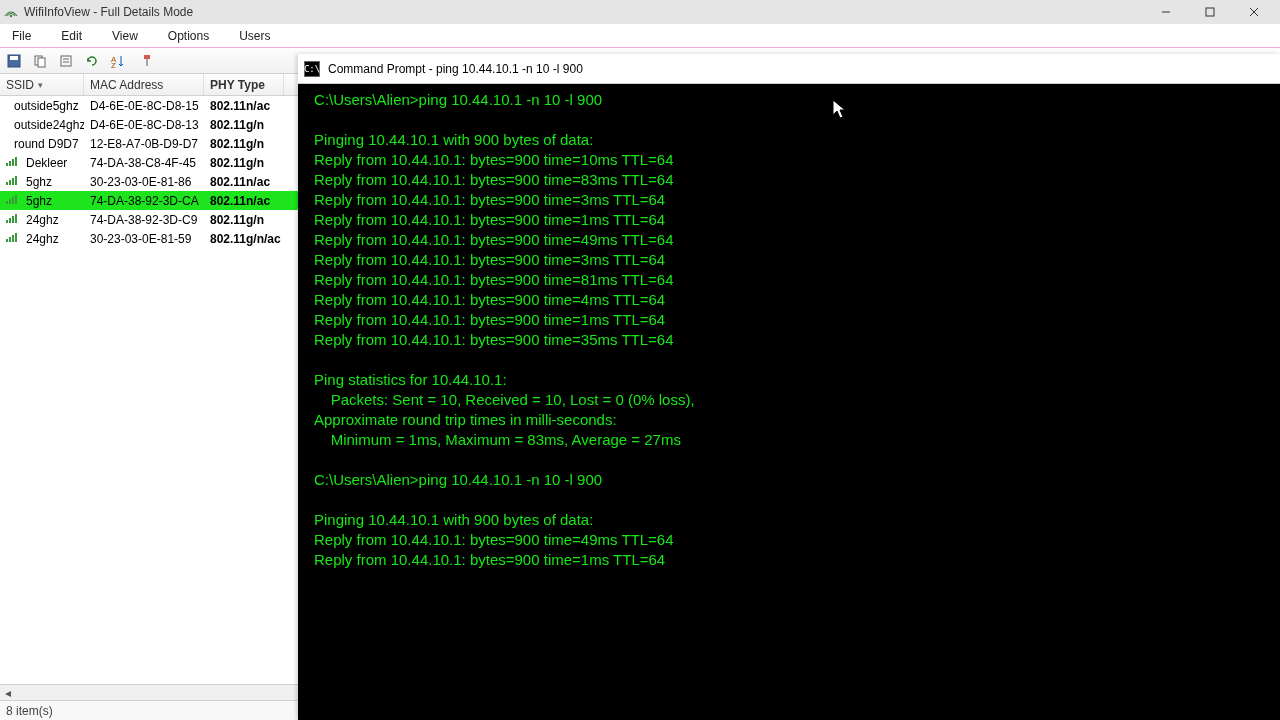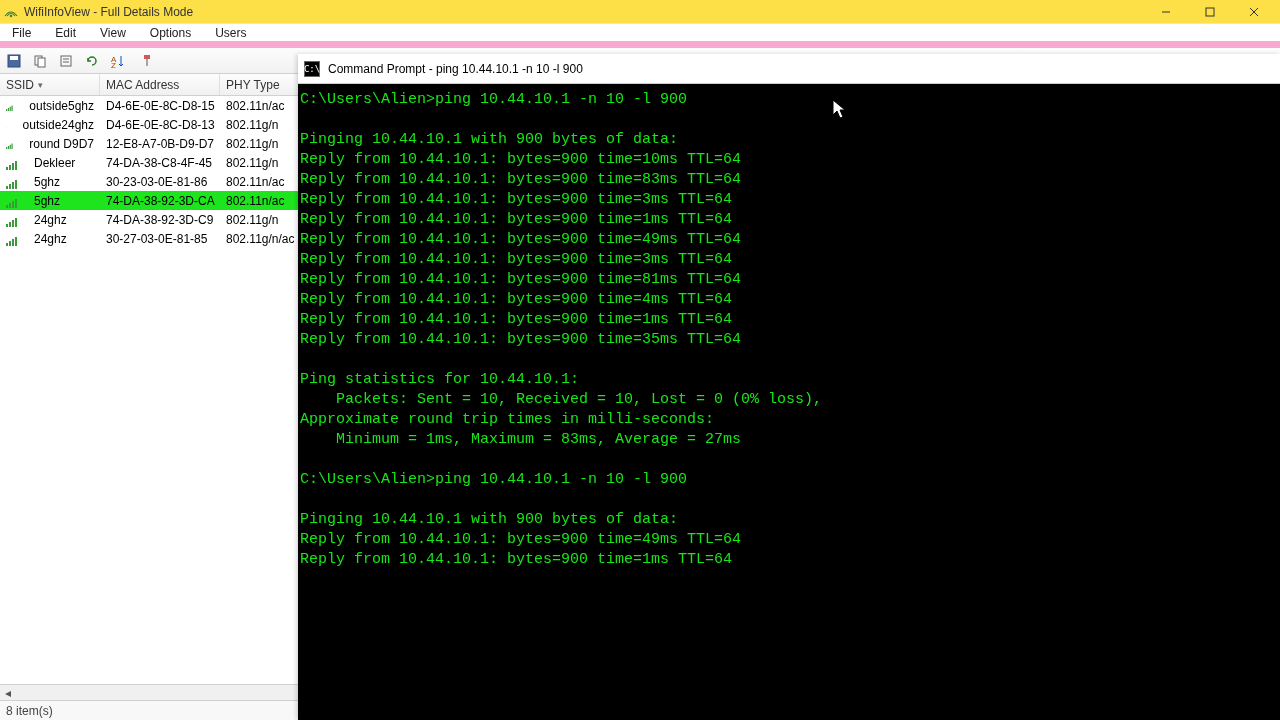--- a/index.html
+++ b/index.html
@@ -11,41 +11,41 @@
     height: 720px;
     overflow: hidden;
     position: relative;
   }
   
   .app-titlebar {
     height: 24px;
     display: flex;
     align-items: center;
     padding: 0 4px;
-    background: #fde047;
+    background: #e5e5e5;
     border-bottom: 1px solid #e5e5e5;
     color: #555;
   }
   .app-titlebar .app-icon {
     width: 14px; height: 14px; margin-right: 6px;
     display:inline-flex; align-items:center; justify-content:center;
   }
   .app-titlebar .title-text { color:#333; }
   .app-titlebar .spacer { flex:1; }
   .win-ctrl {
     width: 44px; height: 24px;
     display:flex; align-items:center; justify-content:center;
     color:#555;
   }
   .menubar {
     height: 24px;
     display:flex; align-items:center;
     padding: 0 4px;
-    gap: 8px;
-    border-bottom: 7px solid #f9a8d4;
+    gap: 14px;
+    border-bottom: 1px solid #f9a8d4;
   }
   .menubar .menu-item {
     padding: 2px 8px;
     color:#222;
   }
   .toolbar {
     height: 26px;
     display:flex; align-items:center;
     padding: 2px 4px;
     gap: 6px;
@@ -68,34 +68,34 @@
     border-bottom: 1px solid #d0d0d0;
   }
   .th {
     border-right: 1px solid #e0e0e0;
     padding: 3px 6px;
     color:#333;
     display:flex; align-items:center;
     gap:4px;
     white-space: nowrap;
   }
-  .col-ssid { width: 100px; }
+  .col-ssid { width: 84px; }
   .col-mac  { width: 120px; }
-  .col-phy  { width: 80px; }
+  .col-phy  { width: 80px; font-weight: bold; }
   .rows { }
   .tr {
     display:flex;
     height: 19px;
     align-items:center;
   }
   .tr.selected { background:#1ee41e; }
   .td {
     padding: 1px 6px;
-    display:flex; align-items:flex-end;
-    gap:16px;
+    display:flex; align-items:flex-start;
+    gap:8px;
     white-space: nowrap;
     overflow:hidden;
   }
   .sig-icon { width:12px; height:10px; display:inline-block; }
   .hscroll {
     position:absolute; bottom:0; left:0;
     height:16px; width:298px;
     background:#f0f0f0;
     border-top:1px solid #d0d0d0;
     display:flex; align-items:center;
@@ -131,25 +131,25 @@
   }
   .cmd-titlebar .cmd-icon {
     width:16px; height:16px;
     background:#000; color:#fff;
     font-size:9px; font-family:monospace;
     display:flex;align-items:center;justify-content:center;
     border:1px solid #666;
     margin-right:8px;
   }
   .cmd-body {
-    font-family: Liberation Mono, monospace;
+    font-family: Liberation Sans, sans-serif;
     font-size: 15px;
     line-height: 20px;
     color: #17e617;
-    padding: 6px 2px;
+    padding: 6px 16px;
     white-space: pre;
   }
   .cursor-svg {
     position:absolute;
     left: 534px; top: 45px;
     pointer-events:none;
   }
   .filter-icon { font-size:9px; color:#666; }
 </style>
 </head>
@@ -336,21 +336,21 @@
       <div class="tr">
         <div class="td col-ssid">
           <svg class="sig-icon" viewBox="0 0 12 10">
             <rect x="0" y="7" width="2" height="3" fill="#3a9a3a"></rect>
             <rect x="3" y="5" width="2" height="5" fill="#3a9a3a"></rect>
             <rect x="6" y="3" width="2" height="7" fill="#3a9a3a"></rect>
             <rect x="9" y="1" width="2" height="9" fill="#3a9a3a"></rect>
           </svg>
           <span>24ghz</span>
         </div>
-        <div class="td col-mac">30-27-03-0E-81-85</div>
+        <div class="td col-mac">30-23-03-0E-81-59</div>
         <div class="td col-phy">802.11g/n/ac</div>
       </div>
     </div>
 
   <div class="hscroll">
     <div class="arrow">◂</div>
   </div>
 </div>
 
 <div class="statusbar">

